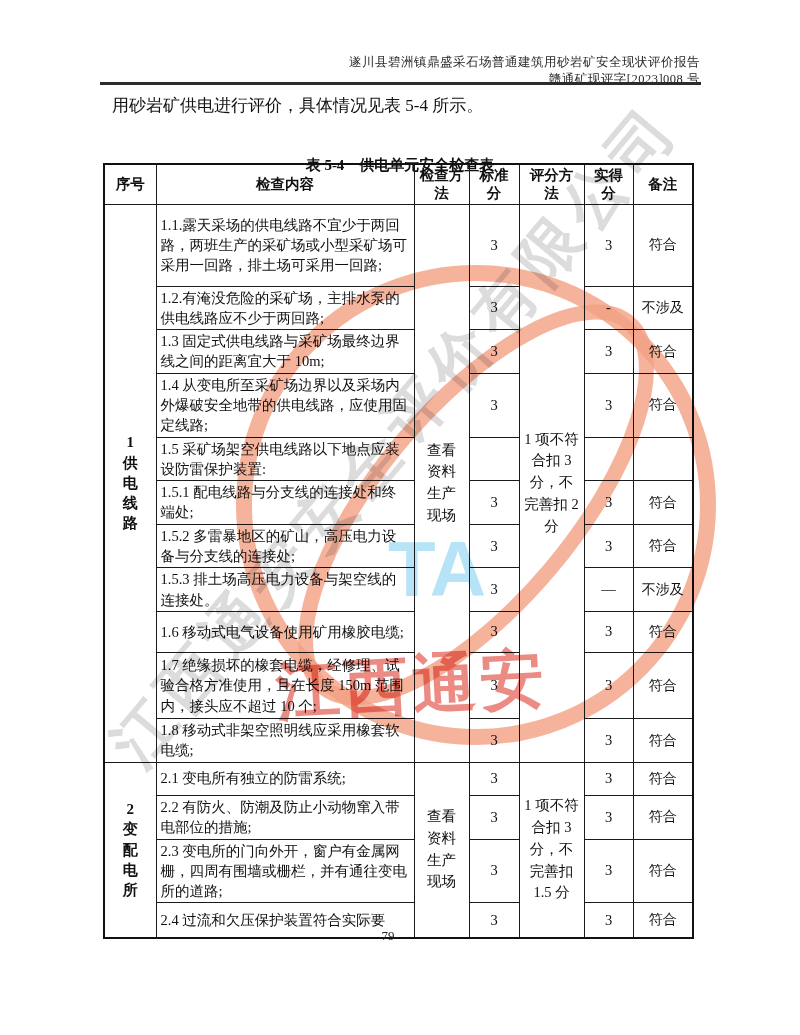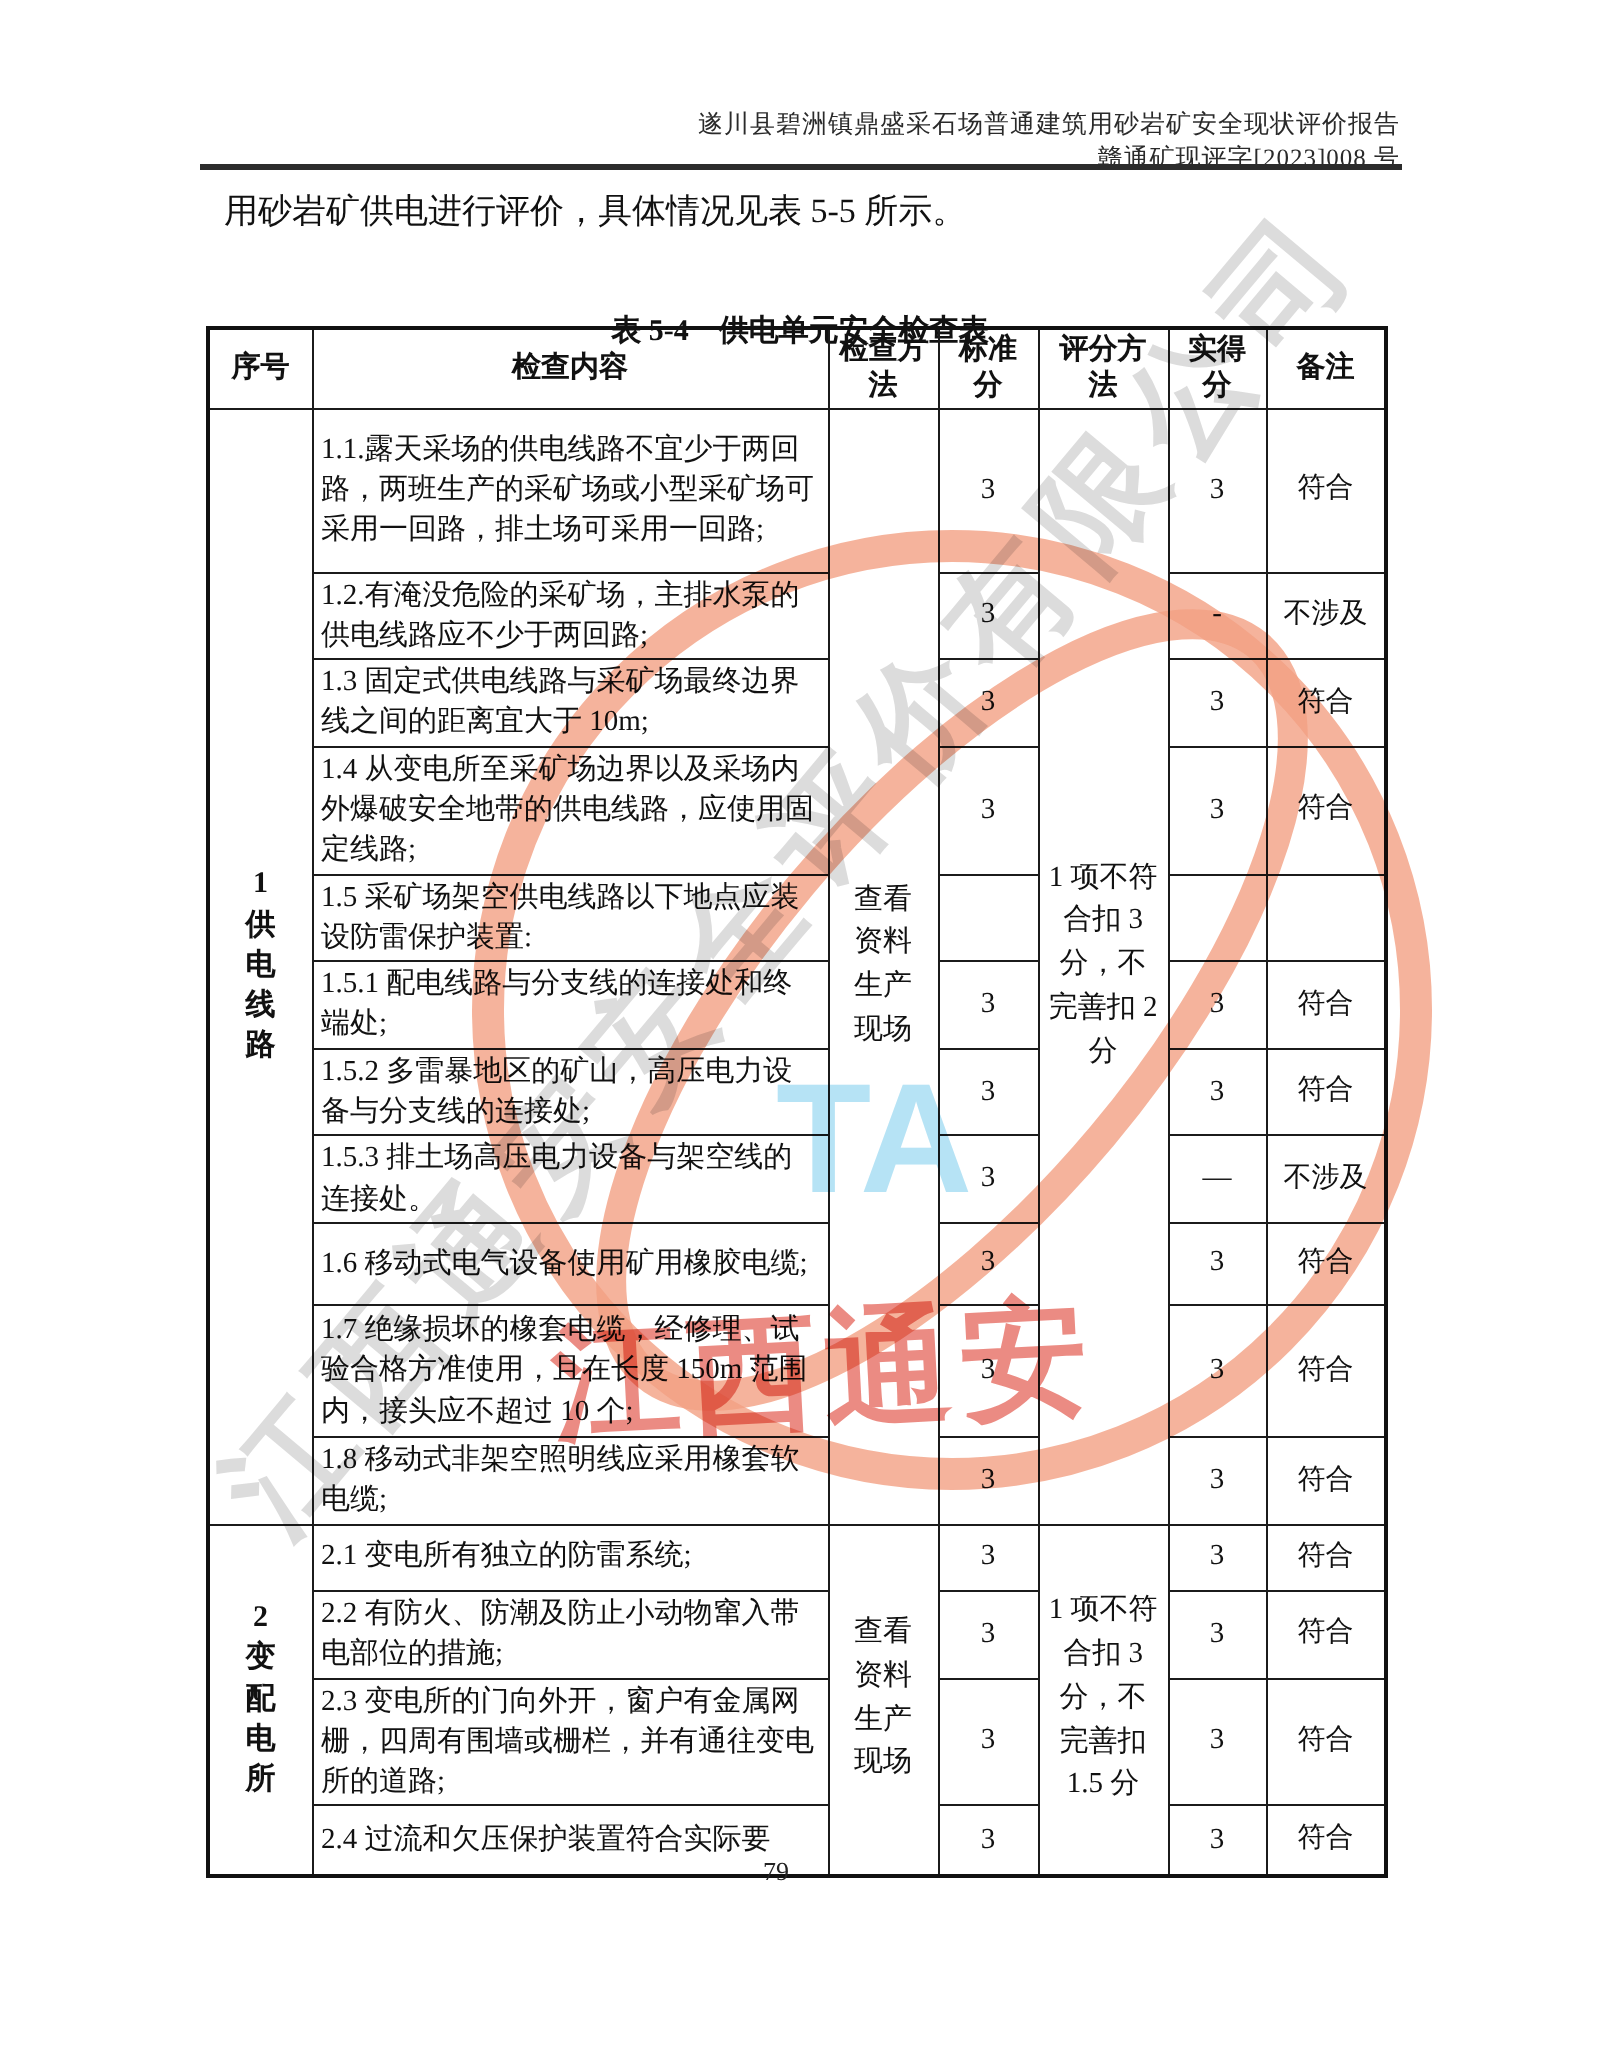--- a/index.html
+++ b/index.html
@@ -90,21 +90,21 @@
 <body>
 
 <div class="page">
 
   <div class="running-head">
     <span>遂川县碧洲镇鼎盛采石场普通建筑用砂岩矿安全现状评价报告</span>
     <span>赣通矿现评字[2023]008 号</span>
   </div>
   <div class="head-rule"></div>
 
-  <div class="lead-par">用砂岩矿供电进行评价，具体情况见表 5-5 所示。</div>
+  <div class="lead-par">用砂岩矿供电进行评价，具体情况见表 5-4 所示。</div>
 
   <div class="tbl-title">表 5-4　供电单元安全检查表</div>
 
   <table class="check">
     <colgroup>
       <col style="width:52px">
         <col style="width:258px">
         <col style="width:55px">
       <col style="width:50px">
         <col style="width:65px">

